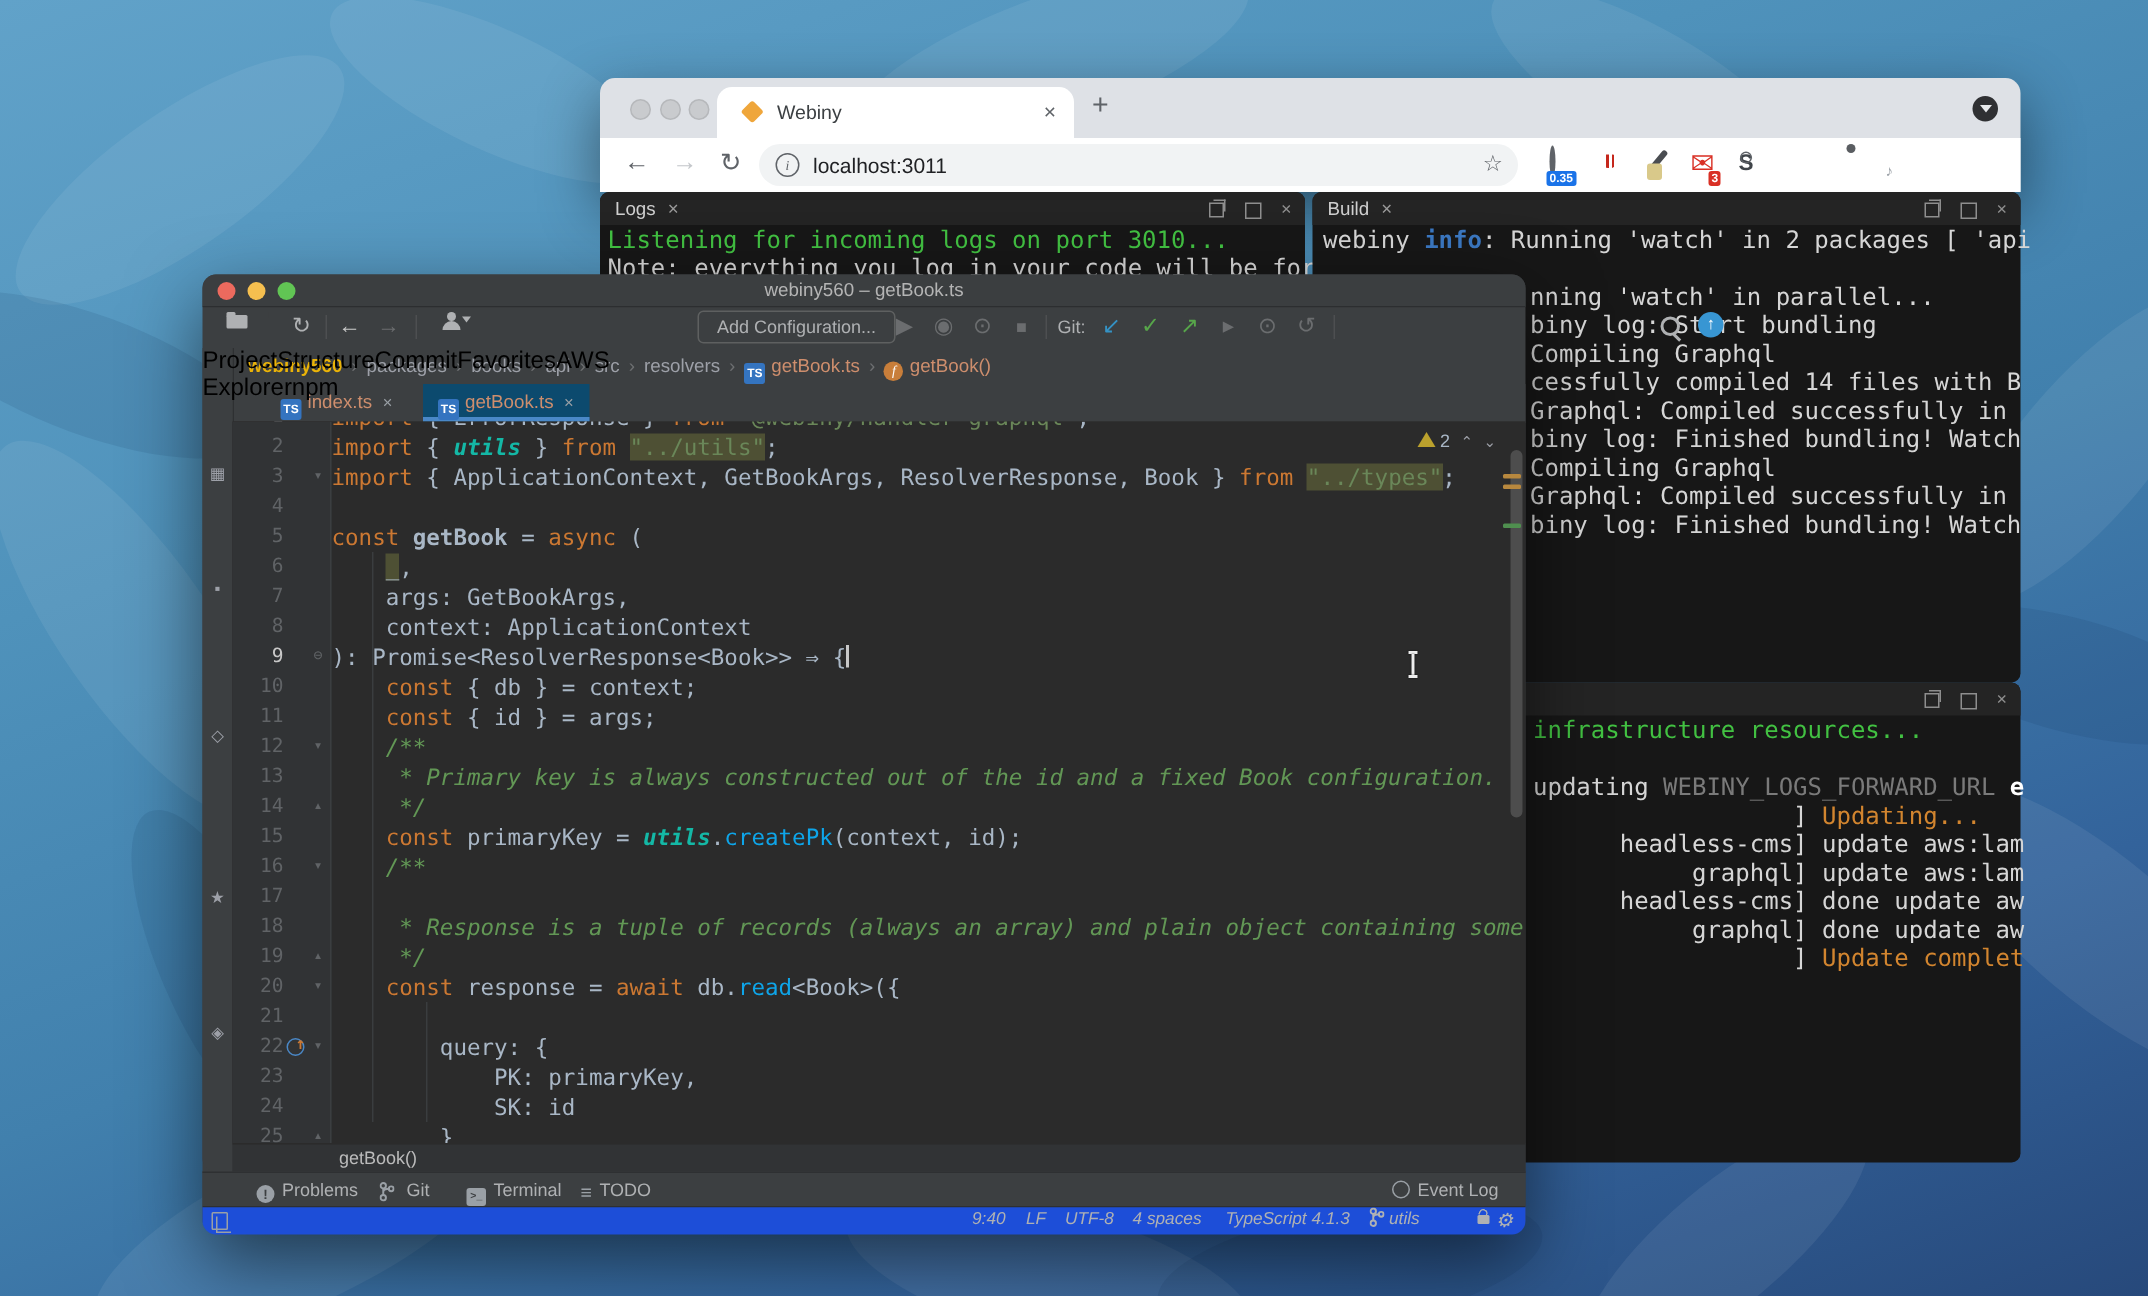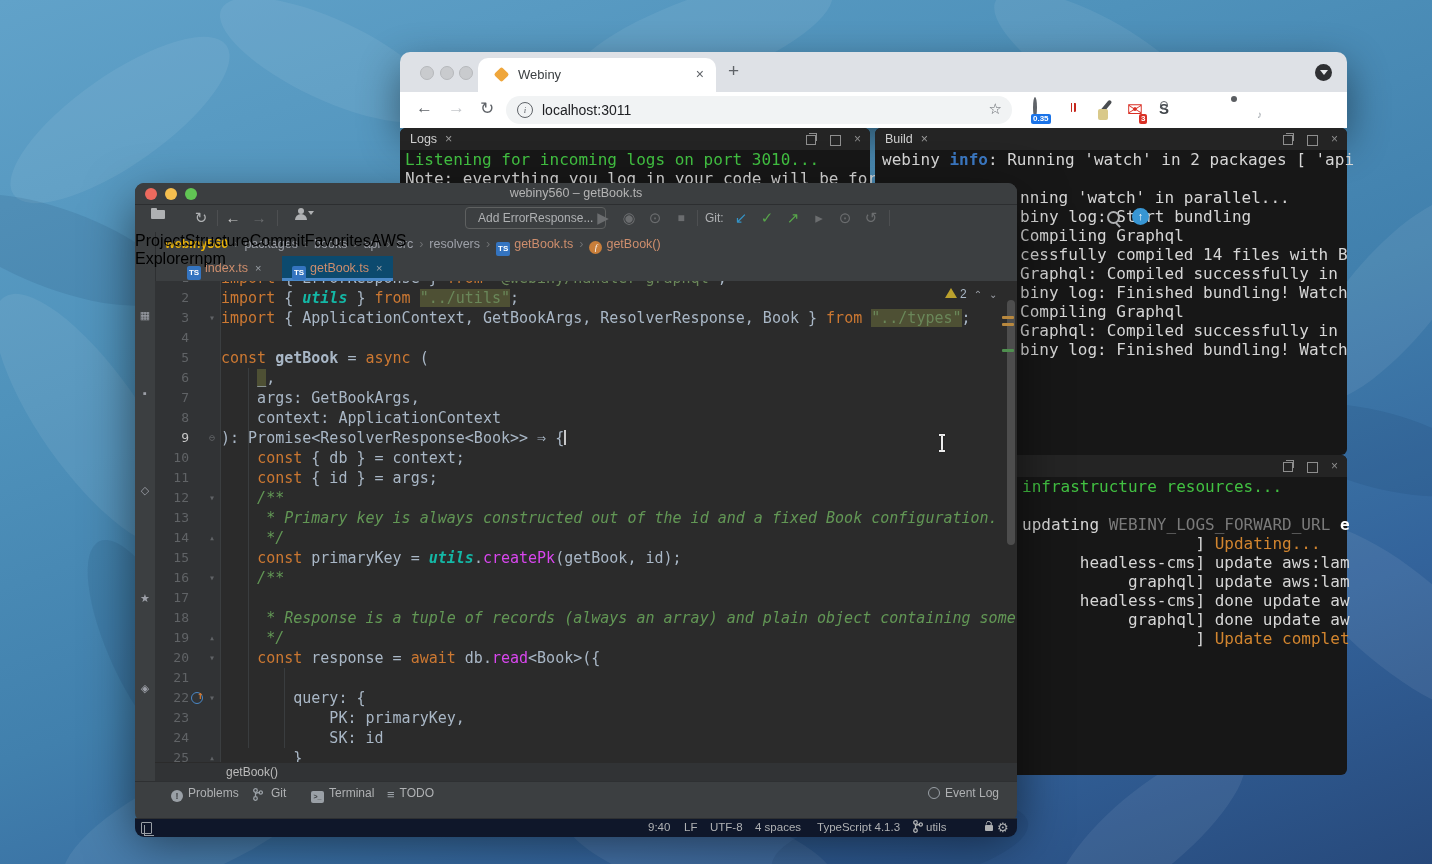--- a/index.html
+++ b/index.html
@@ -70,21 +70,21 @@
   .etab.active{background:#0c4a6e;box-shadow:inset 0 -3px 0 #4a88c7;}
   .etab .tx{color:#9aa0a6;margin-left:7px;font-size:11px;}
   
   #editor{position:absolute;left:20px;top:98px;width:862px;height:481px;background:#2b2b2b;overflow:hidden;font-family:"DejaVu Sans Mono",monospace;font-size:15px;}
   #gutterbg{position:absolute;left:0;top:0;width:65px;height:100%;background:#313335;border-right:1px solid #3b3e40;}
   .cline{position:absolute;left:0;width:100%;height:20px;}
   .cline .ln{position:absolute;left:0;width:34px;text-align:right;color:#606366;font-size:13px;line-height:20px;}
   .cline.cur .ln{color:#c8c8c8;}
   .cline .fold{position:absolute;left:50px;width:14px;color:#606366;font-size:10px;line-height:20px;text-align:center;}
   .cline .ctext{position:absolute;left:66px;line-height:20px;white-space:pre;}
-  .k{color:#cc7832;} .t{color:#a9b7c6;} .s{color:#6a8759;} .sh{color:#6a8759;background:#4e5034;} .c{color:#629755;font-style:italic;} .f{color:#d946ef;} .v{color:#14b8a6;font-weight:bold;font-style:italic;} .b{color:#a9b7c6;font-weight:bold;} .ul{color:#a9b7c6;background:#4e5034;}
+  .k{color:#cc7832;} .t{color:#a9b7c6;} .s{color:#6a8759;} .sh{color:#6a8759;background:#4e5034;} .c{color:#629755;font-style:italic;} .f{color:#0ea5e9;} .v{color:#14b8a6;font-weight:bold;font-style:italic;} .b{color:#a9b7c6;font-weight:bold;} .ul{color:#a9b7c6;background:#4e5034;}
   .caret{display:inline-block;width:2px;height:15px;background:#c8c8c8;vertical-align:-2px;}
   .g-recurse{position:absolute;left:36px;top:4px;width:10px;height:10px;border:1.5px solid #4a88c7;border-radius:50%;}
   .g-recurse i{position:absolute;left:5px;top:-4px;color:#cc7832;font-size:11px;font-weight:bold;font-style:normal;}
   .iguide{position:absolute;width:1px;background:#3a3d3f;}
   #warnbox{position:absolute;left:790px;top:6px;color:#a9b7c6;font-size:12px;font-family:"Liberation Sans",sans-serif;}
   .warn-tri{display:inline-block;width:0;height:0;border-left:6px solid transparent;border-right:6px solid transparent;border-bottom:10px solid #bba12d;vertical-align:0px;margin-right:3px;}
   #warnbox .ch{color:#9da0a8;margin-left:7px;font-size:10px;}
   .sb-thumb{position:absolute;left:852px;top:19px;width:8px;height:245px;background:rgba(255,255,255,0.16);border-radius:4px;}
   .mark{position:absolute;left:847px;width:12px;height:3px;border-radius:1px;}
   
@@ -93,21 +93,21 @@
   
   #contextbar{position:absolute;left:20px;top:579px;width:862px;height:19px;background:#313335;border-top:1px solid #2b2b2b;font-size:12px;color:#bbbbbb;line-height:19px;}
   #contextbar span{margin-left:71px;}
   #toolwinbar{position:absolute;left:0;top:598px;width:100%;height:23px;background:#3c3f41;border-top:1px solid #2e3032;font-size:12px;color:#afb1b3;line-height:23px;}
   .twi{position:absolute;top:0;height:23px;}
   .twi .ic{display:inline-block;margin-right:5px;vertical-align:-2px;}
   .ic-problems{width:12px;height:12px;border-radius:50%;background:#9aa0a6;color:#3c3f41;font-size:9px;font-weight:bold;text-align:center;line-height:12px;}
   .ic-terminal{width:13px;height:12px;border-radius:2px;background:#9aa0a6;color:#3c3f41;font-size:7px;font-weight:bold;text-align:center;line-height:11px;}
   .ic-todo{color:#9aa0a6;font-size:13px;}
   .ic-ring{width:10px;height:10px;border:1.5px solid #9aa0a6;border-radius:50%;}
-  #statusbar{position:absolute;left:0;top:635px;width:100%;height:18px;background:#0f172a;border-top:1px solid #2e3032;border-radius:0 0 9px 9px;font-size:11.5px;color:#afb1b3;line-height:17px;}
+  #statusbar{position:absolute;left:0;top:621px;width:100%;height:18px;background:#1d4ed8;border-top:1px solid #2e3032;border-radius:0 0 9px 9px;font-size:11.5px;color:#afb1b3;line-height:17px;font-style:italic;}
   .st{position:absolute;top:0;}
   .branch-svg{vertical-align:-2px;margin-right:3px;}
   .lock{display:inline-block;width:8px;height:6px;background:#afb1b3;border-radius:1px;position:relative;margin-left:14px;}
   .lock i{position:absolute;left:1px;top:-4px;width:4px;height:4px;border:1.5px solid #afb1b3;border-bottom:none;border-radius:3px 3px 0 0;transform:rotate(25deg);}
   .corner-ic{position:absolute;left:6px;top:3px;width:9px;height:10px;border:1.5px solid #9aa0a6;border-radius:1px;}
   .corner-ic i{position:absolute;left:2px;top:2px;width:9px;height:10px;border-left:1.5px solid #9aa0a6;border-bottom:1.5px solid #9aa0a6;}
   
   #ibeam{left:938px;top:434px;width:8px;height:18px;z-index:50;}
   #ibeam .v{position:absolute;left:3px;top:2px;width:1.5px;height:14px;background:#ededed;box-shadow:0 0 1px #000;}
   #ibeam .h{position:absolute;width:6px;height:1.5px;background:#ededed;box-shadow:0 0 1px #000;left:0.5px;}
@@ -252,21 +252,21 @@
 
   <div id="ide-toolbar">
     <span class="tb-ic" style="left:6px"><span class="ico-folder"><b></b><u></u></span></span>
     <span class="tb-ic" style="left:32px"><span class="ico-save"><i></i></span></span>
     <span class="tb-ic" style="left:56px">↻</span>
     <span class="sep" style="left:82px"></span>
     <span class="tb-ic" style="left:88px;color:#c9c9c9">←</span>
     <span class="tb-ic" style="left:114px"><span class="dim">→</span></span>
     <span class="sep" style="left:142px"></span>
     <span class="tb-ic" style="left:150px"><span class="ico-user"><b></b><u></u><i></i></span></span>
-    <span id="add-config">Add ErrorResponse...</span>
+    <span id="add-config">Add Configuration...</span>
     <span class="tb-ic dim" style="left:458px">▶</span>
     <span class="tb-ic dim" style="left:484px">◉</span>
     <span class="tb-ic dim" style="left:510px">⊙</span>
     <span class="tb-ic dim" style="left:536px;font-size:12px">■</span>
     <span class="sep" style="left:562px"></span>
     <span id="git-label">Git:</span>
     <span class="tb-ic" style="left:596px;color:#3592c4">↙</span>
     <span class="tb-ic" style="left:622px;color:#57a64a">✓</span>
     <span class="tb-ic" style="left:648px;color:#57a64a">↗</span>
     <span class="tb-ic dim" style="left:674px">▸</span>
@@ -348,21 +348,21 @@
           <span class="ln">13</span>
           <span class="ctext"><span class="c">     * Primary key is always constructed out of the id and a fixed Book configuration.</span></span>
         </div>
         <div class="cline" style="top: 247px;">
           <span class="ln">14</span>
           <span class="fold">▴</span>
           <span class="ctext"><span class="c">     */</span></span>
         </div>
         <div class="cline" style="top: 267px;">
           <span class="ln">15</span>
-          <span class="ctext"><span class="t">    </span><span class="k">const</span><span class="t"> primaryKey = </span><span class="v">utils</span><span class="t">.</span><span class="f">createPk</span><span class="t">(getBook, id);</span></span>
+          <span class="ctext"><span class="t">    </span><span class="k">const</span><span class="t"> primaryKey = </span><span class="v">utils</span><span class="t">.</span><span class="f">createPk</span><span class="t">(context, id);</span></span>
         </div>
         <div class="cline" style="top: 287px;">
           <span class="ln">16</span>
           <span class="fold">▾</span>
           <span class="ctext"><span class="c">    /**</span></span>
         </div>
         <div class="cline" style="top: 307px;">
           <span class="ln">17</span>
         </div>
         <div class="cline" style="top: 327px;">

